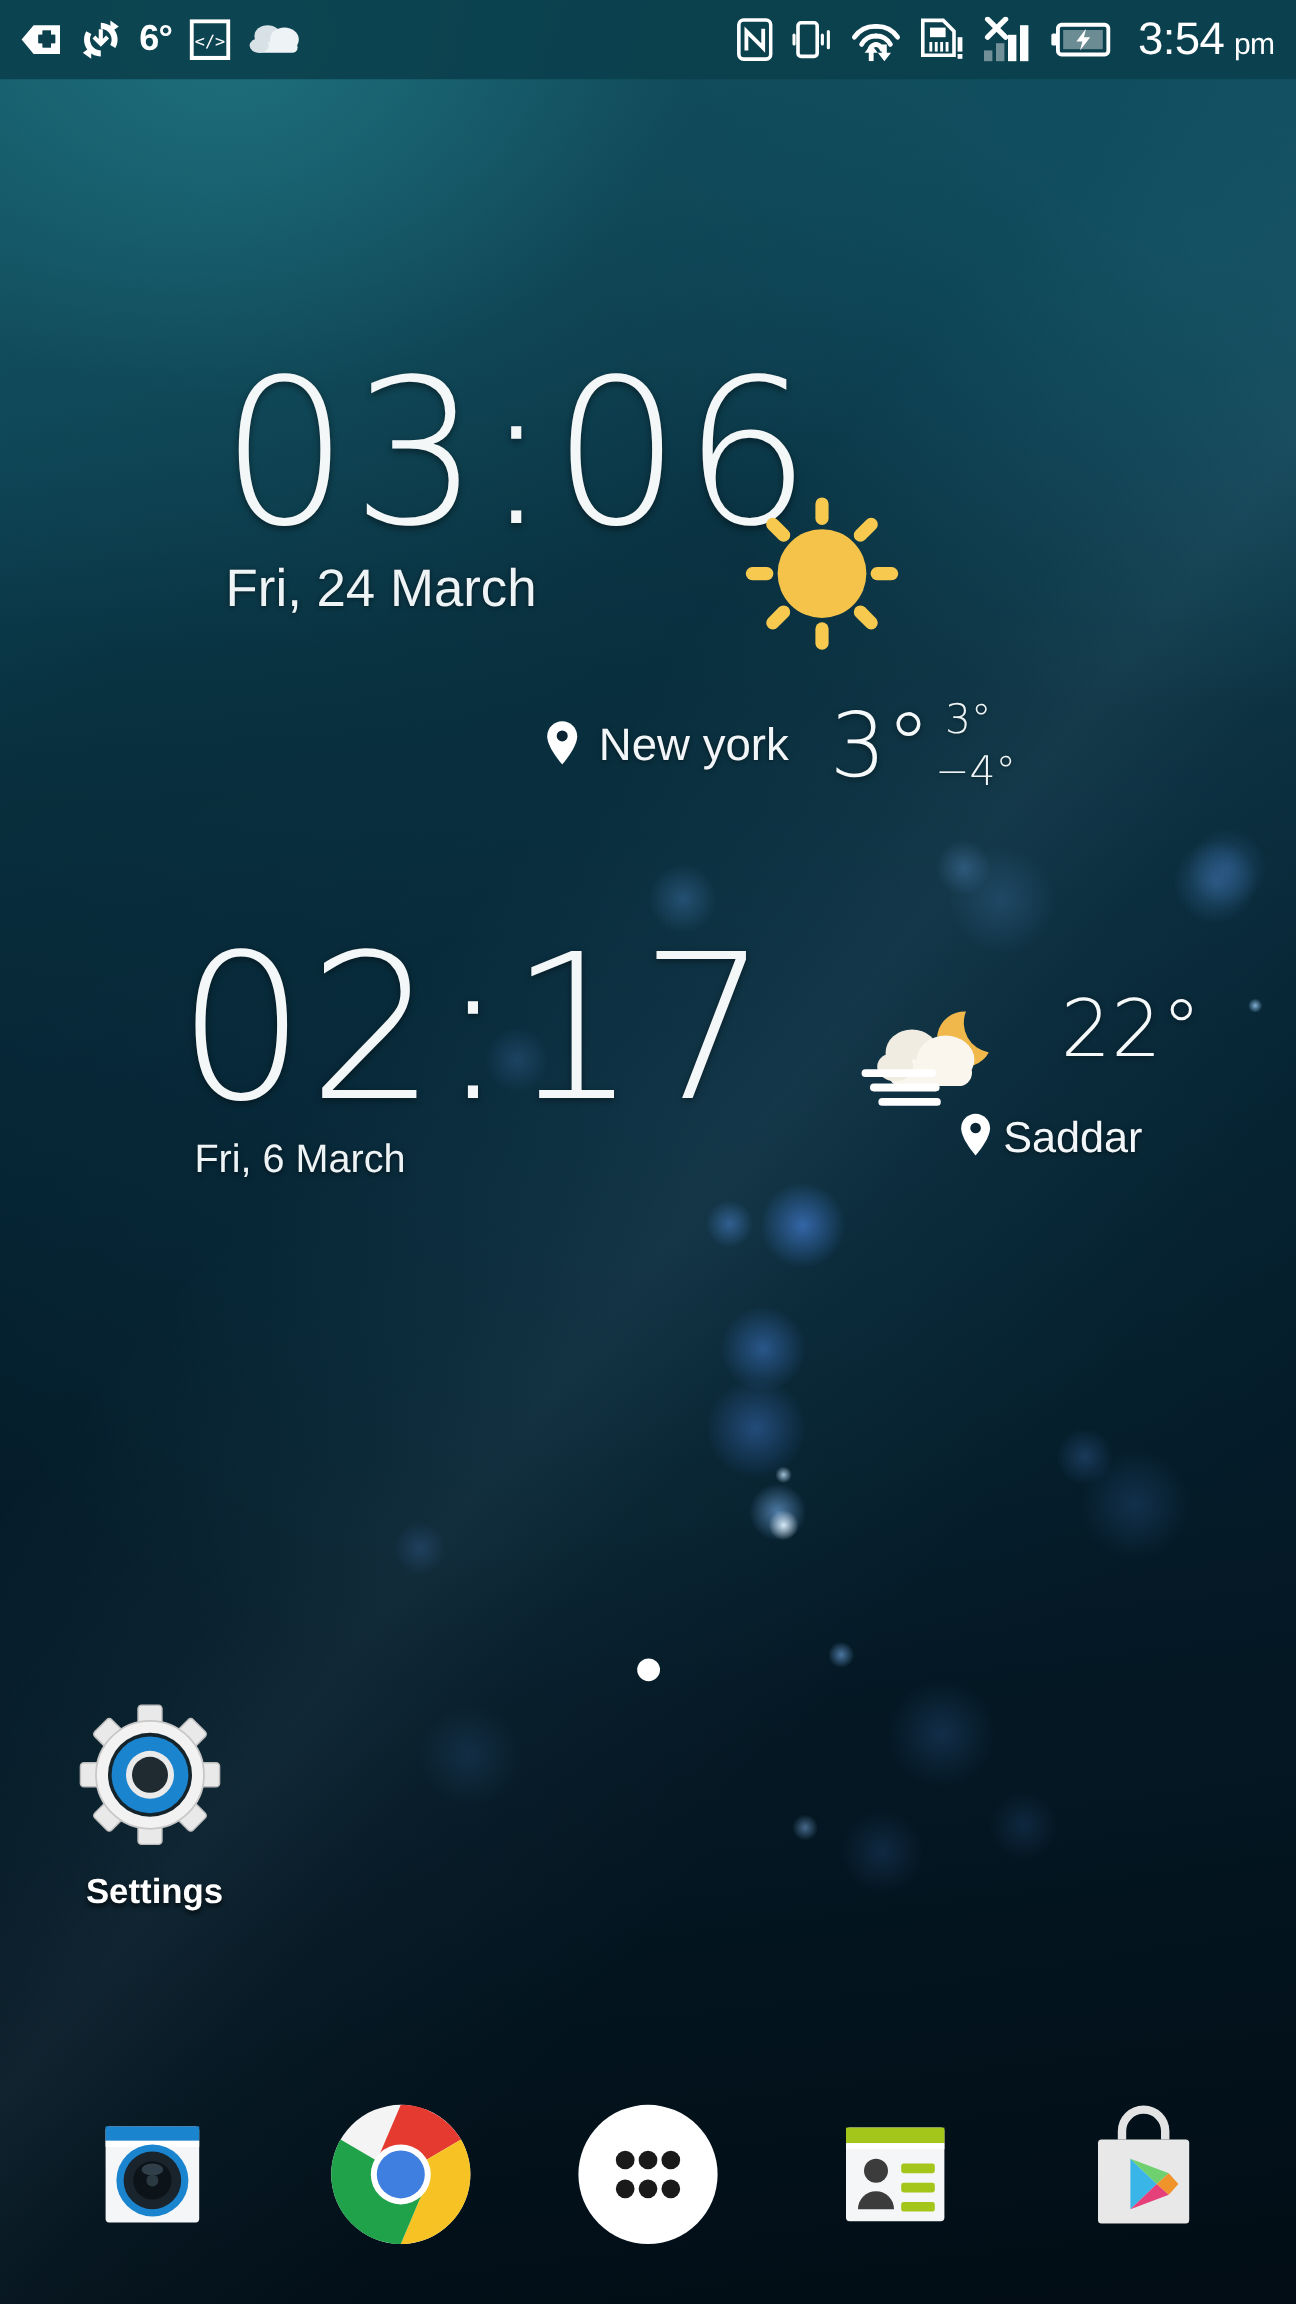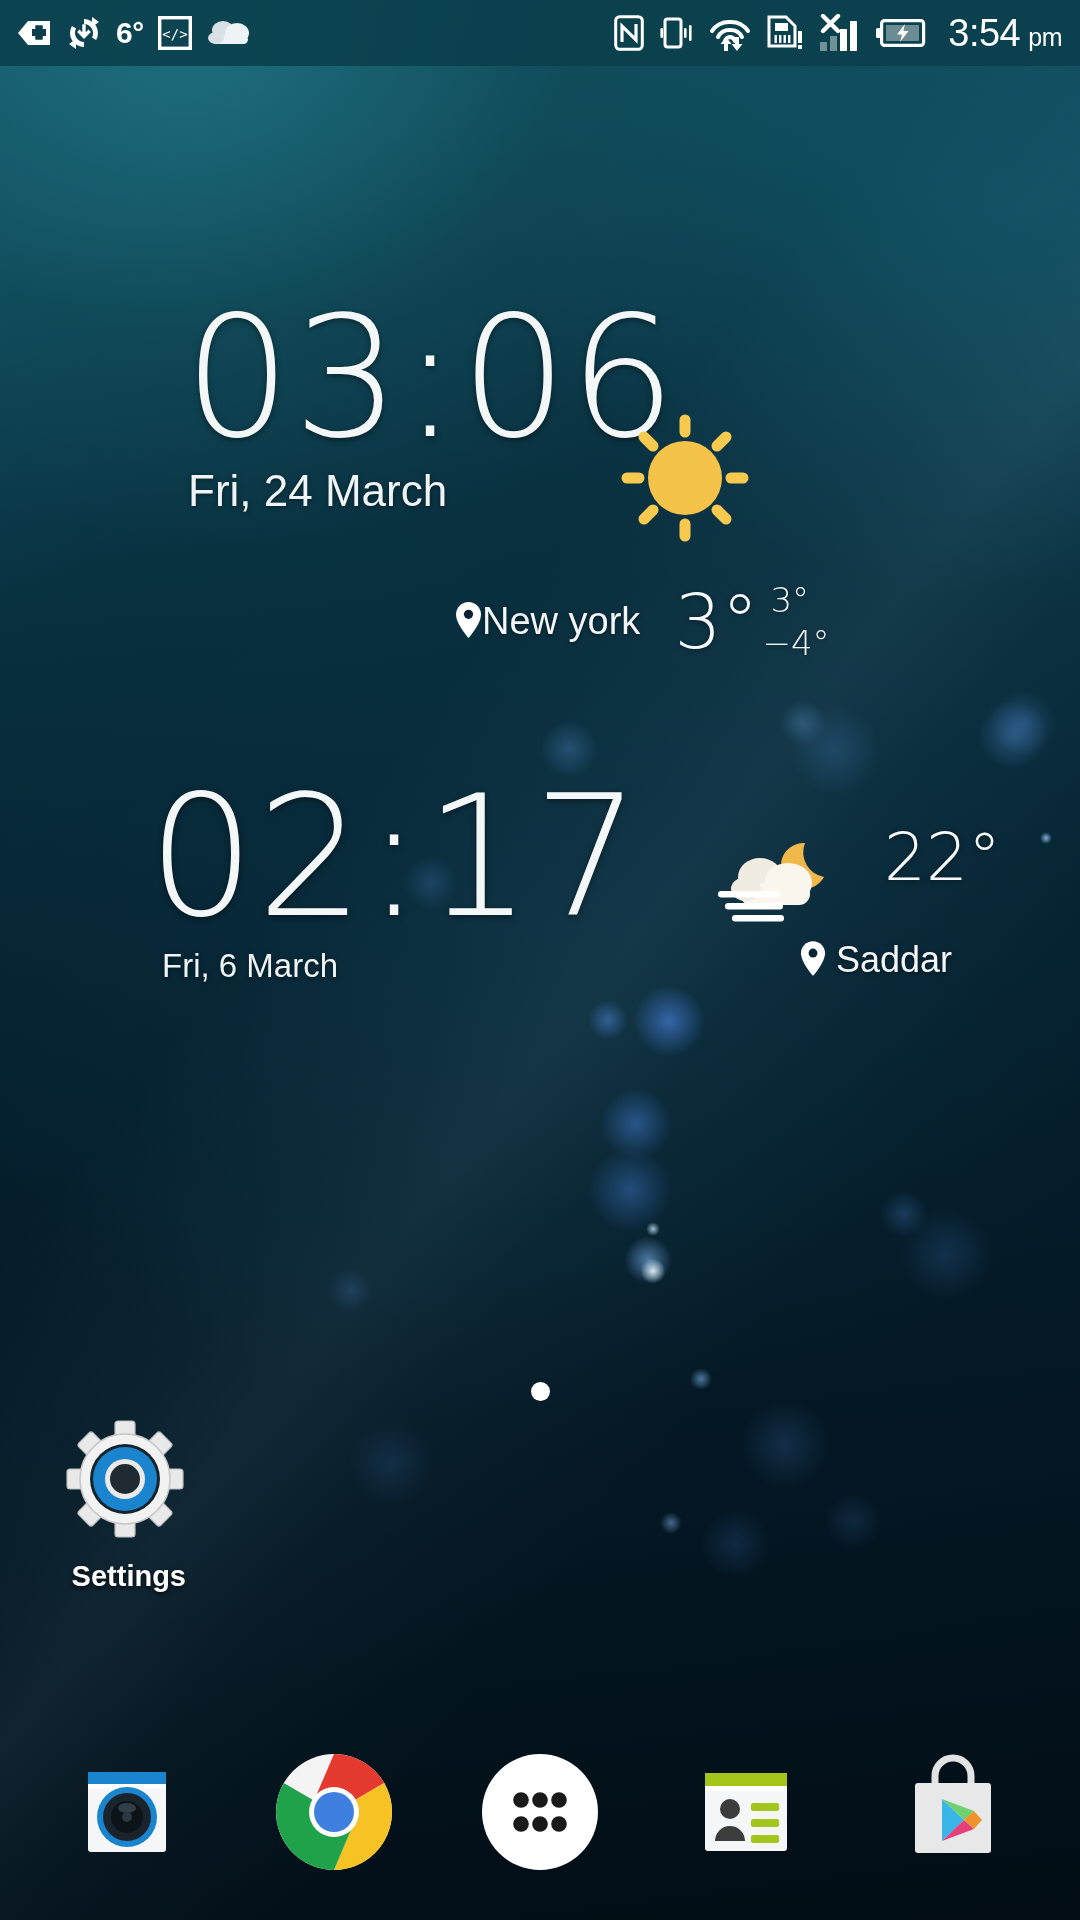--- a/index.html
+++ b/index.html
@@ -61,21 +61,21 @@
     position:absolute; left:188px; top:170px;
     color:#eef3f5; font-size:44px; font-weight:400;
     text-shadow:0 1px 4px rgba(0,0,0,.5);
   }
   #w1-weathericon { position:absolute; left:600px; top:112px; width:170px; height:140px; }
   #w1-row {
     position:absolute; left:0; top:283px; width:1080px;
     display:flex; align-items:center; justify-content:flex-start;
     padding-left:455px;
   }
-  .loc-wrap { display:flex; align-items:center; gap:0; }
+  .loc-wrap { display:flex; align-items:center; gap:17px; }
   .loc-name { color:#f2f6f8; font-size:38px; font-weight:400; text-shadow:0 1px 4px rgba(0,0,0,.5); }
   .temp-main {
     font-family:"DejaVu Sans", sans-serif; font-weight:200;
     color:#f6f9fa; font-size:74px; line-height:1; margin-left:34px;
     text-shadow:0 1px 5px rgba(0,0,0,.45);
   }
   .temp-hilo {
     display:flex; flex-direction:column; margin-left:12px;
     font-family:"DejaVu Sans", sans-serif; font-weight:200; color:#eef3f5;
     font-size:34px; line-height:1.25;
@@ -91,21 +91,21 @@
     color:#eef3f5; font-size:33px; font-weight:400;
     text-shadow:0 1px 4px rgba(0,0,0,.5);
   }
   #w2-weathericon { position:absolute; left:713px; top:62px; width:118px; height:92px; }
   #w2-temp {
     position:absolute; left:884px; top:50px;
     font-family:"DejaVu Sans", sans-serif; font-weight:200;
     color:#f6f9fa; font-size:66px; line-height:1;
     text-shadow:0 1px 5px rgba(0,0,0,.45);
   }
-  #w2-loc { position:absolute; left:800px; top:152px; display:flex; align-items:center; gap:10px;margin-top:12px; }
+  #w2-loc { position:absolute; left:800px; top:152px; display:flex; align-items:center; gap:10px; }
   #w2-loc .loc-name{ font-size:36px; }
 
   
   #settings-shortcut {
     position:absolute; left:36px; top:1418px; width:150px;
     display:flex; flex-direction:column; align-items:flex-end; z-index:20;
   }
   #settings-shortcut .label {
     margin-top:16px; color:#ffffff; font-size:29px; font-weight:bold;
     text-shadow:0 2px 4px rgba(0,0,0,.75);

